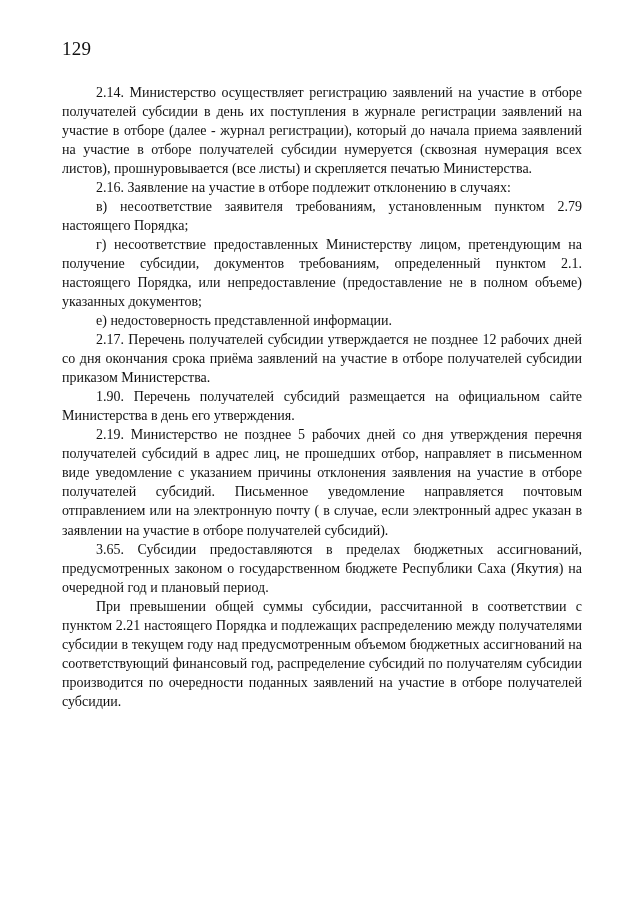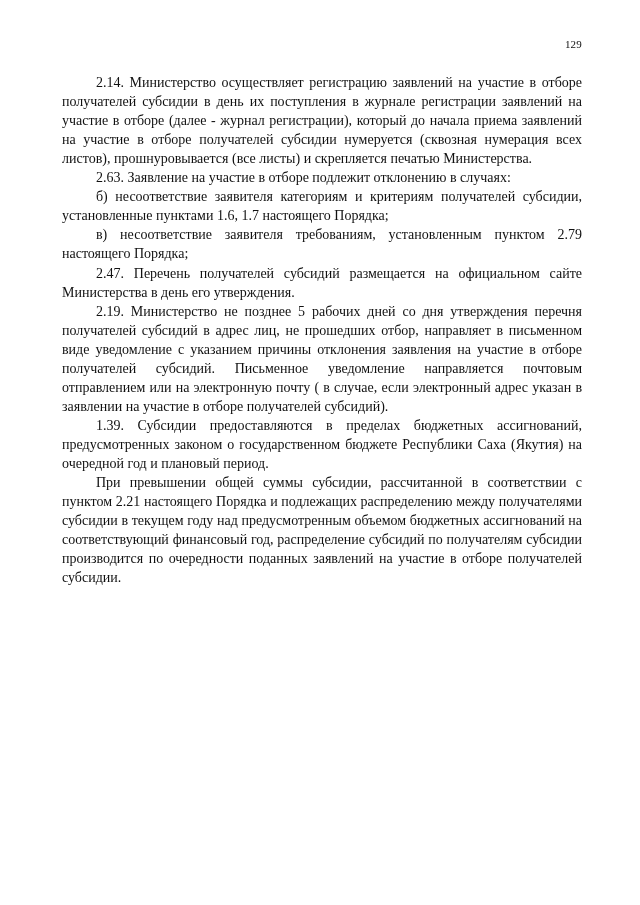--- a/index.html
+++ b/index.html
@@ -16,22 +16,22 @@
   }
   .page {
     position: relative;
     width: 640px;
     height: 905px;
     box-sizing: border-box;
     padding: 38px 58px 40px 62px;
     background: #ffffff;
   }
   .page-number {
-    text-align: right;
-    font-size: 11px;
+    text-align: left;
+    font-size: 19px;
     line-height: 1.2;
     margin: 0 0 22px 0;
     letter-spacing: 0.2px;
   }
   .body-text {
     font-size: 14px;
     line-height: 1.36;
     text-align: justify;
     text-justify: inter-word;
     margin-top: 8px;
@@ -43,22 +43,24 @@
 </style>
 </head>
 <body>
 
 <div class="page">
 
   <div class="page-number">129</div>
 
   <div class="body-text">
     <p>2.14. Министерство осуществляет регистрацию заявлений на участие в отборе получателей субсидии в день их поступления в журнале регистрации заявлений на участие в отборе (далее - журнал регистрации), который до начала приема заявлений на участие в отборе получателей субсидии нумеруется (сквозная нумерация всех листов), прошнуровывается (все листы) и скрепляется печатью Министерства.</p>
-    <p>2.63. Заявление на участие в отборе подлежит отклонению в случаях:</p>
-    <p>б) несоответствие заявителя категориям и критериям получателей субсидии, установленные пунктами 1.6, 1.7 настоящего Порядка;</p>
+    <p>2.16. Заявление на участие в отборе подлежит отклонению в случаях:</p>
     <p>в) несоответствие заявителя требованиям, установленным пунктом 2.79 настоящего Порядка;</p>
-    <p>2.47. Перечень получателей субсидий размещается на официальном сайте Министерства в день его утверждения.</p>
+    <p>г) несоответствие предоставленных Министерству лицом, претендующим на получение субсидии, документов требованиям, определенный пунктом 2.1. настоящего Порядка, или непредоставление (предоставление не в полном объеме) указанных документов;</p>
+    <p>е) недостоверность представленной информации.</p>
+    <p>2.17. Перечень получателей субсидии утверждается не позднее 12 рабочих дней со дня окончания срока приёма заявлений на участие в отборе получателей субсидии приказом Министерства.</p>
+    <p>1.90. Перечень получателей субсидий размещается на официальном сайте Министерства в день его утверждения.</p>
     <p>2.19. Министерство не позднее 5 рабочих дней со дня утверждения перечня получателей субсидий в адрес лиц, не прошедших отбор, направляет в письменном виде уведомление с указанием причины отклонения заявления на участие в отборе получателей субсидий. Письменное уведомление направляется почтовым отправлением или на электронную почту ( в случае, если электронный адрес указан в заявлении на участие в отборе получателей субсидий).</p>
-    <p>1.39. Субсидии предоставляются в пределах бюджетных ассигнований, предусмотренных законом о государственном бюджете Республики Саха (Якутия) на очередной год и плановый период.</p>
+    <p>3.65. Субсидии предоставляются в пределах бюджетных ассигнований, предусмотренных законом о государственном бюджете Республики Саха (Якутия) на очередной год и плановый период.</p>
     <p>При превышении общей суммы субсидии, рассчитанной в соответствии с пунктом 2.21 настоящего Порядка и подлежащих распределению между получателями субсидии в текущем году над предусмотренным объемом бюджетных ассигнований на соответствующий финансовый год, распределение субсидий по получателям субсидии производится по очередности поданных заявлений на участие в отборе получателей субсидии.</p>
   </div>
 
 </div>
 
 </body></html>

